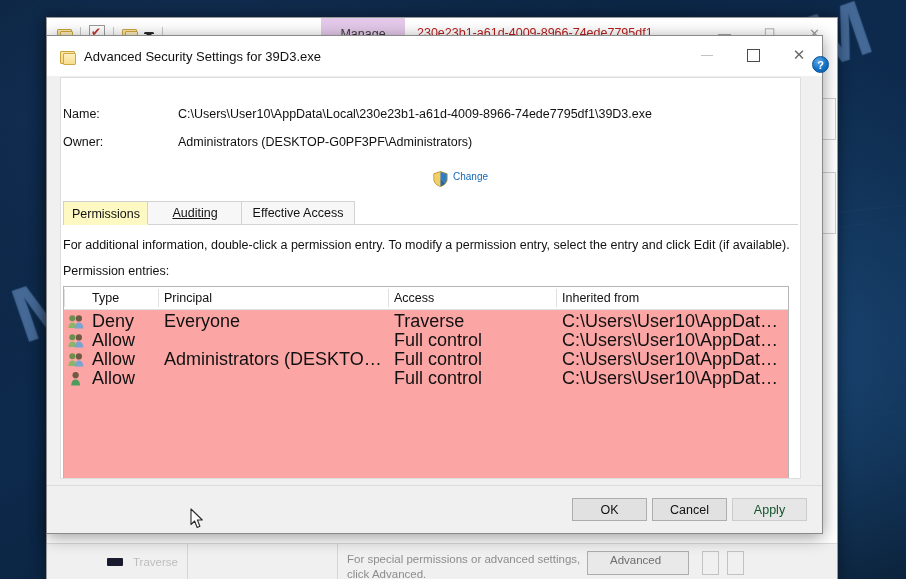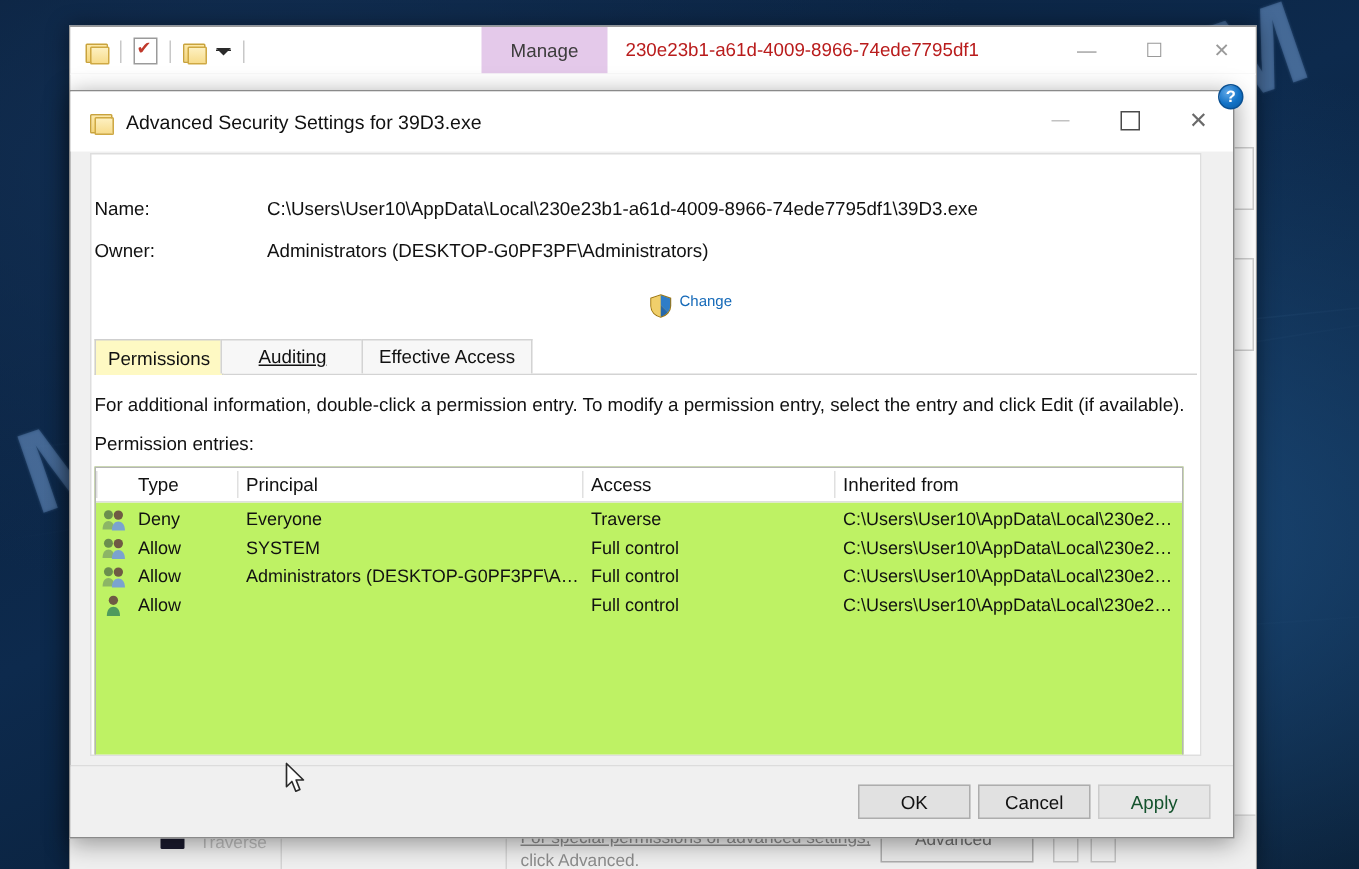--- a/index.html
+++ b/index.html
@@ -215,21 +215,21 @@
     left: 3px;
     width: 16px;
     border: 1px solid #cfcfcf;
     background: #fff;
   }
 
   
   #dialog {
     position: absolute;
     left: 46px;
-    top: 60px;
+    top: 35px;
     width: 775px;
     height: 497px;
     background: #f0f0f0;
     border: 1px solid #8a8a8a;
     box-shadow: 0 3px 16px rgba(0,0,0,.4);
   }
   #dlg-titlebar {
     position: relative;
     height: 40px;
     background: #ffffff;
@@ -361,21 +361,21 @@
   }
 
   
   #listview {
     position: absolute;
     left: 2px;
     top: 208px;
     width: 724px;
     height: 200px;
     border: 1px solid #b5b5b5;
-    background: #bef264;
+    background: #fca5a5;
     overflow: hidden;
   }
   #lv-header {
     position: relative;
     height: 22px;
     border-bottom: 1px solid #e0e0e0;
     background: #ffffff;
   }
   .lv-hcell {
     position: absolute;
@@ -397,21 +397,21 @@
   .lv-row {
     position: relative;
     height: 19px;
     white-space: nowrap;
   }
   .lv-cell {
     position: absolute;
     top: 0;
     height: 19px;
     line-height: 19px;
-    font-size: 12px;
+    font-size: 18px;
     color: #111;
     overflow: hidden;
     text-overflow: ellipsis;
     white-space: nowrap;
     padding-left: 6px;
     box-sizing: border-box;
   }
   .user-ico {
     position: absolute;
     left: 4px;
@@ -521,21 +521,21 @@
   <div id="bg-body">
     <div id="bg-rightstrip">
       <div class="strip-box" style="top:18px; height:40px;"></div>
       <div class="strip-box" style="top:92px; height:60px;"></div>
     </div>
   </div>
 
   <div id="bg-lower">
     <div class="ghost-ico" style="left:60px; top:14px;"></div>
     <div class="ghost-text" style="left:86px; top:12px; color:#bdbdbd;">Traverse</div>
-    <div class="ghost-text" style="left:300px; top:9px;text-decoration:underline;">For special permissions or advanced settings,</div>
+    <div class="ghost-text" style="left:300px; top:9px;">For special permissions or advanced settings,</div>
     <div class="ghost-text" style="left:300px; top:24px;">click Advanced.</div>
     <div class="ghost-box" style="left:540px; top:7px; width:100px; height:22px;"></div>
     <div class="ghost-text" style="left:563px; top:10px; color:#6e6e6e;">Advanced</div>
     <div class="ghost-box" style="left:655px; top:7px; width:15px; height:22px; background:#f0f0f0; border-color:#c3c3c3;"></div>
     <div class="ghost-box" style="left:680px; top:7px; width:15px; height:22px; background:#f0f0f0; border-color:#c3c3c3;"></div>
     <div style="position:absolute; left:140px; top:0; width:1px; height:36px; background:#d5d5d5;"></div>
     <div style="position:absolute; left:290px; top:0; width:1px; height:36px; background:#d5d5d5;"></div>
   </div>
 </div>
 
@@ -608,21 +608,20 @@
       </div>
 
       <div class="lv-row">
         <svg class="user-ico" viewBox="0 0 16 15">
           <circle cx="4.3" cy="4.2" r="3" fill="#6b8f4e"></circle>
           <path d="M0.4 14 C0.4 10.3 2.1 8.4 4.3 8.4 C6.5 8.4 8.2 10.3 8.2 14 Z" fill="#8cb566"></path>
           <circle cx="10.9" cy="4.4" r="3.1" fill="#6f5a44"></circle>
           <path d="M6.6 14.6 C6.6 10.6 8.5 8.6 10.9 8.6 C13.3 8.6 15.3 10.6 15.3 14.6 Z" fill="#7ba3cf"></path>
         </svg>
         <div class="lv-cell" style="left:22px; width:72px;">Allow</div>
-        <div class="lv-cell" style="left:94px; width:228px;">SYSTEM</div>
         <div class="lv-cell" style="left:324px; width:166px;">Full control</div>
         <div class="lv-cell" style="left:492px; width:232px;">C:\Users\User10\AppData\Local\230e23b1-a...</div>
       </div>
 
       <div class="lv-row">
         <svg class="user-ico" viewBox="0 0 16 15">
           <circle cx="4.3" cy="4.2" r="3" fill="#6b8f4e"></circle>
           <path d="M0.4 14 C0.4 10.3 2.1 8.4 4.3 8.4 C6.5 8.4 8.2 10.3 8.2 14 Z" fill="#8cb566"></path>
           <circle cx="10.9" cy="4.4" r="3.1" fill="#6f5a44"></circle>
           <path d="M6.6 14.6 C6.6 10.6 8.5 8.6 10.9 8.6 C13.3 8.6 15.3 10.6 15.3 14.6 Z" fill="#7ba3cf"></path>

